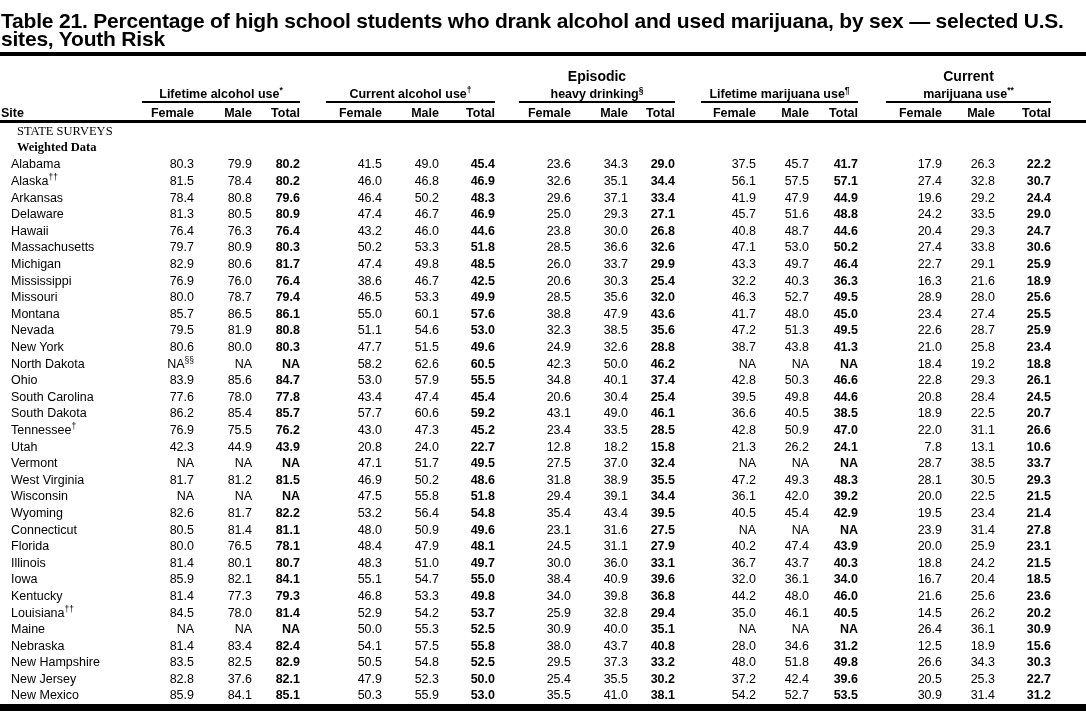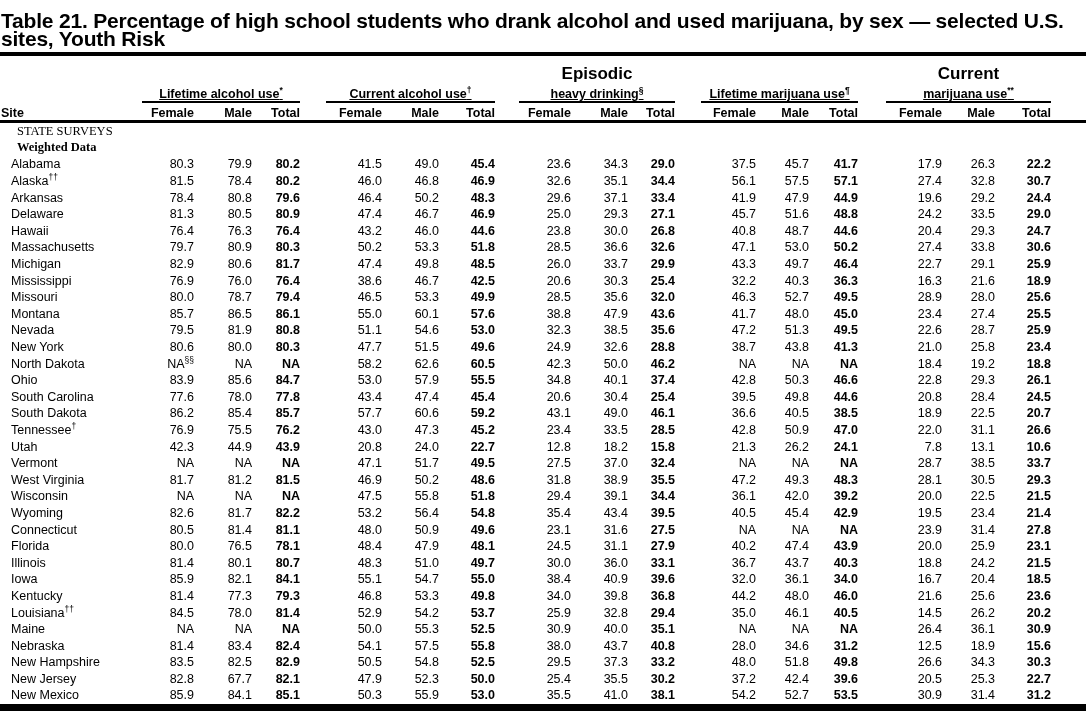--- a/index.html
+++ b/index.html
@@ -2,23 +2,23 @@
 <html><head>
 <meta charset="utf-8">
 <style>
   html,body{margin:0;padding:0;background:#fff;color:#000;}
   body{width:1086px;height:717px;overflow:hidden;font-family:"Liberation Sans","DejaVu Sans",sans-serif;}
   .title{font-weight:bold;font-size:21px;line-height:18px;letter-spacing:-0.2px;padding:12px 2px 2px 1px;}
   .top-rule{height:4px;background:#000;margin-top:2px;}
   table{border-collapse:collapse;table-layout:fixed;width:1086px;}
   th,td{padding:0;margin:0;font-size:12.5px;overflow:hidden;white-space:nowrap;}
   thead th{font-weight:bold;vertical-align:bottom;}
-  .ga th{height:22px;text-align:center;font-size:17px;padding-top:6px;margin-top:8px;}
+  .ga th{height:22px;text-align:center;font-size:14px;padding-top:6px;margin-top:8px;}
   .gb th{height:17px;text-align:center;}
-  .gb th.grp{border-bottom:2px solid #000;text-decoration:underline;}
+  .gb th.grp{border-bottom:2px solid #000;}
   .gc th{height:17px;border-bottom:3px solid #000;}
   .gc th.num{text-align:right;}
   .gc th.siteh{text-align:left;padding-left:1px;}
   tbody td{height:16.6px;vertical-align:middle;}
   td.site{text-align:left;padding-left:11px;}
   td.num{text-align:right;}
   td.total{font-weight:bold;}
   td.sec{text-align:left;padding-left:17px;font-family:Liberation Serif, serif;}
   td.sec.b{font-weight:bold;}
   sup{font-size:8.5px;line-height:0;}
@@ -823,21 +823,21 @@
         <td class="num total">49.8</td>
         <td></td>
         <td class="num">26.6</td>
         <td class="num">34.3</td>
         <td class="num total">30.3</td>
         <td></td>
       </tr>
       <tr>
         <td class="site">New Jersey</td>
         <td class="num">82.8</td>
-        <td class="num">67.7</td>
+        <td class="num">37.6</td>
         <td class="num total">82.1</td>
         <td></td>
         <td class="num">47.9</td>
         <td class="num">52.3</td>
         <td class="num total">50.0</td>
         <td></td>
         <td class="num">25.4</td>
         <td class="num">35.5</td>
         <td class="num total">30.2</td>
         <td></td>

